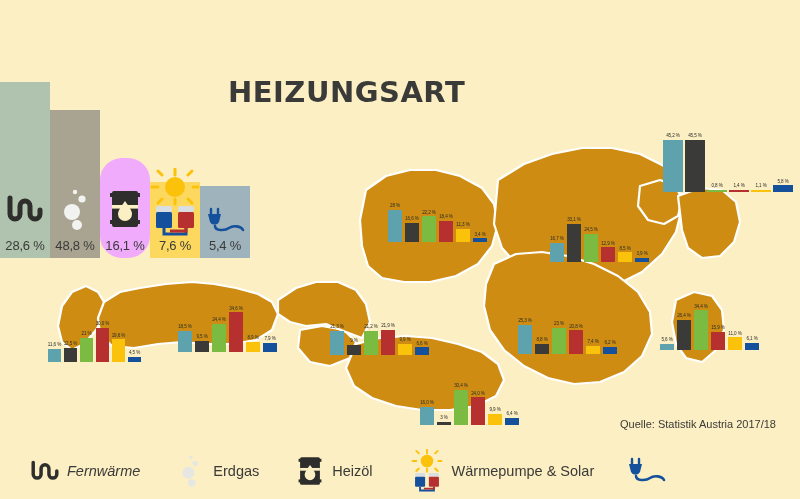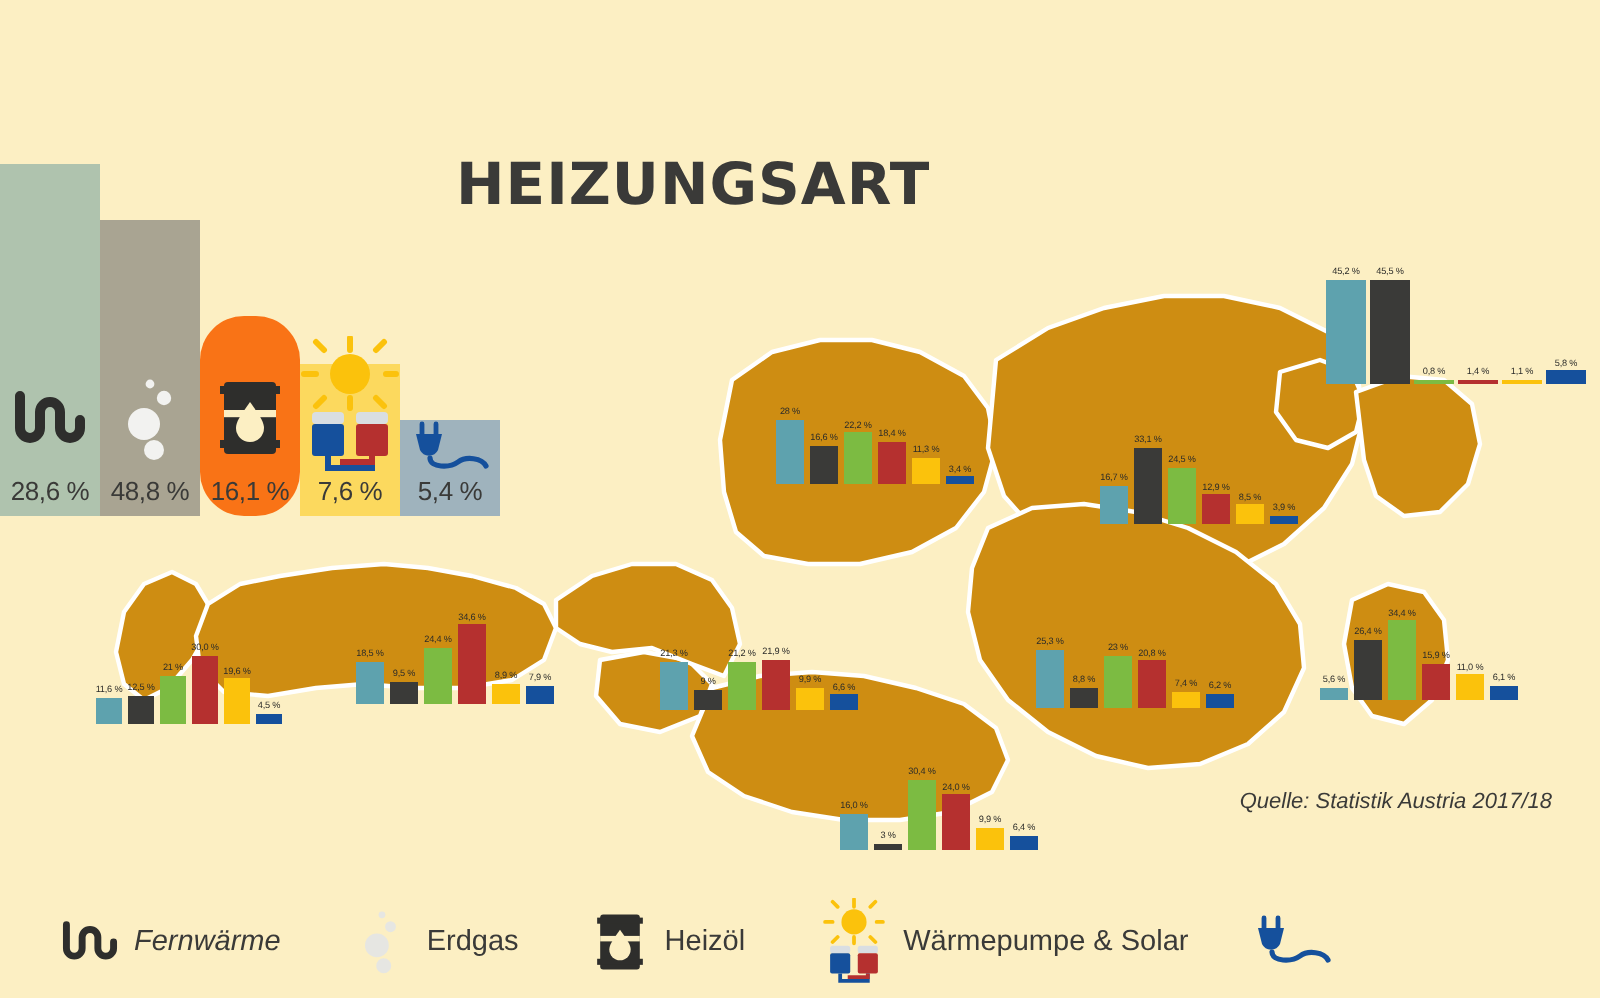--- a/index.html
+++ b/index.html
@@ -57,22 +57,22 @@
   
   .c0{background:#5EA2AE;}
   .c1{background:#3A3A38;}
   .c2{background:#7CBB42;}
   .c3{background:#B5302F;}
   .c4{background:#FBC20C;}
   .c5{background:#15509C;}
 
   
   #source{
-    position:absolute;right:24px;top:395px;
-    font-size:11px;color:#3A3A38;font-style:italic;
+    position:absolute;right:24px;top:418px;
+    font-size:11px;color:#3A3A38;
   }
 
   
   #legend{
     position:absolute;left:0;bottom:0;width:800px;height:56px;
     display:flex;align-items:center;
   }
   .legend-item{display:flex;align-items:center;}
   .legend-ico{width:34px;height:34px;display:flex;align-items:center;justify-content:center;}
   .legend-txt{font-size:14.5px;color:#3A3A38;margin-left:5px;white-space:nowrap;}
@@ -128,21 +128,21 @@
           <circle cx="14" cy="25" r="8" fill="#F2F2F0"></circle>
           <circle cx="24" cy="12" r="3.6" fill="#F2F2F0"></circle>
           <circle cx="17" cy="5" r="2.2" fill="#F2F2F0"></circle>
           <circle cx="19" cy="38" r="5" fill="#F2F2F0"></circle>
         </svg>
       </div>
       <div class="nat-val">48,8 %</div>
     </div>
 
 
-    <div class="nat-col" style="height:100px;background:#f97316;border-radius:22px;">
+    <div class="nat-col" style="height:100px;background:#f0abfc;border-radius:22px;">
       <div class="nat-icon">
         <svg width="36" height="42" viewBox="0 0 36 42">
           <rect x="5" y="3" width="26" height="36" rx="2" fill="#2E2E2C"></rect>
           <rect x="3" y="5" width="30" height="4" fill="#2E2E2C"></rect>
           <rect x="3" y="32" width="30" height="4" fill="#2E2E2C"></rect>
           <rect x="5" y="17" width="26" height="3.6" fill="#FCEFC3"></rect>
           <path d="M18,13 C23,20 25,23 25,26 a7,7 0 0 1 -14,0 C11,23 13,20 18,13 Z" fill="#FCEFC3"></path>
         </svg>
       </div>
       <div class="nat-val">16,1 %</div>
@@ -160,21 +160,21 @@
           <rect x="28" y="38" width="16" height="6" rx="2" fill="#D9DEE2"></rect>
           <rect x="6" y="44" width="16" height="16" rx="1.5" fill="#15509C"></rect>
           <rect x="28" y="44" width="16" height="16" rx="1.5" fill="#B5302F"></rect>
           <path d="M14,60 L14,66 L36,66 L36,60" fill="none" stroke="#15509C" stroke-width="3"></path>
           <path d="M20,63 L36,63 L36,60" fill="none" stroke="#B5302F" stroke-width="3"></path>
         </svg>
       </div>
       <div class="nat-val">7,6 %</div>
     </div>
 
-    <div class="nat-col" style="height:48px;background:#9FB3BD;">
+    <div class="nat-col" style="height:72px;background:#9FB3BD;">
       <div class="nat-icon" style="height:34px;">
         <svg width="44" height="28" viewBox="0 0 44 28">
           <path d="M8,2 L8,7 M15,2 L15,7" stroke="#15509C" stroke-width="2.4" stroke-linecap="round"></path>
           <path d="M5,7 L18,7 L16,15 a5,5 0 0 1 -9,0 Z" fill="#15509C"></path>
           <path d="M12,19 C12,24 22,24 26,21 C30,18 38,19 40,23" fill="none" stroke="#15509C" stroke-width="2.6" stroke-linecap="round"></path>
         </svg>
       </div>
       <div class="nat-val">5,4 %</div>
     </div>
   </div>

